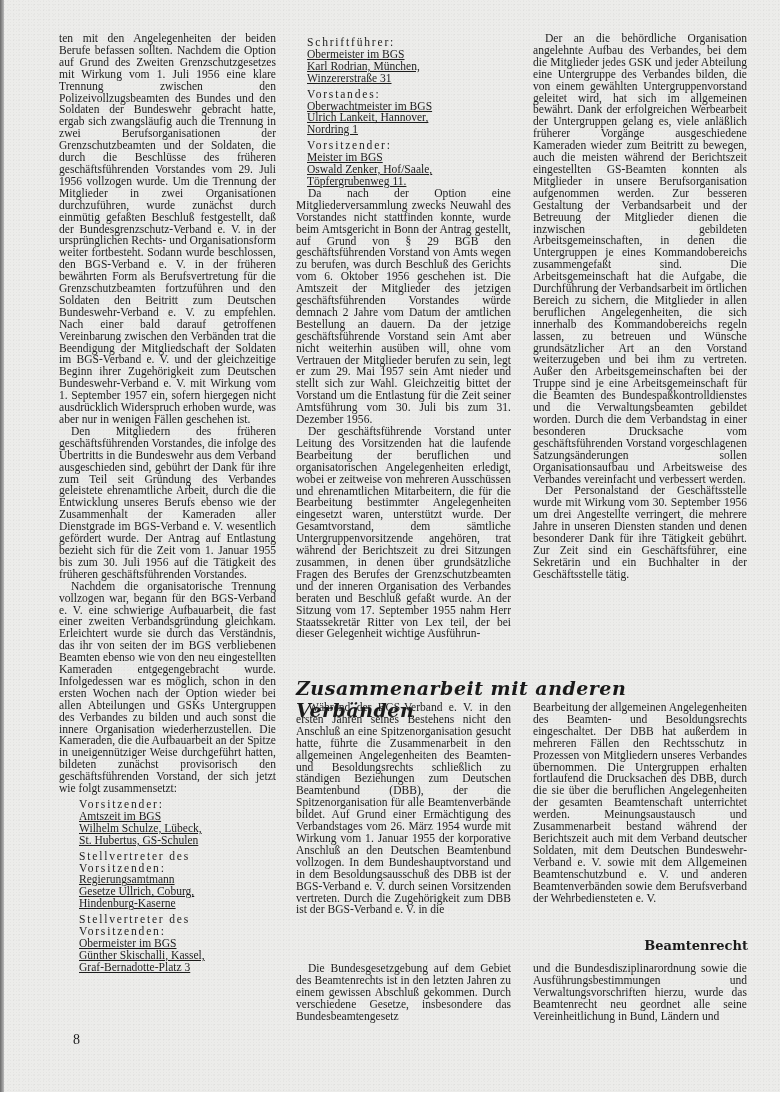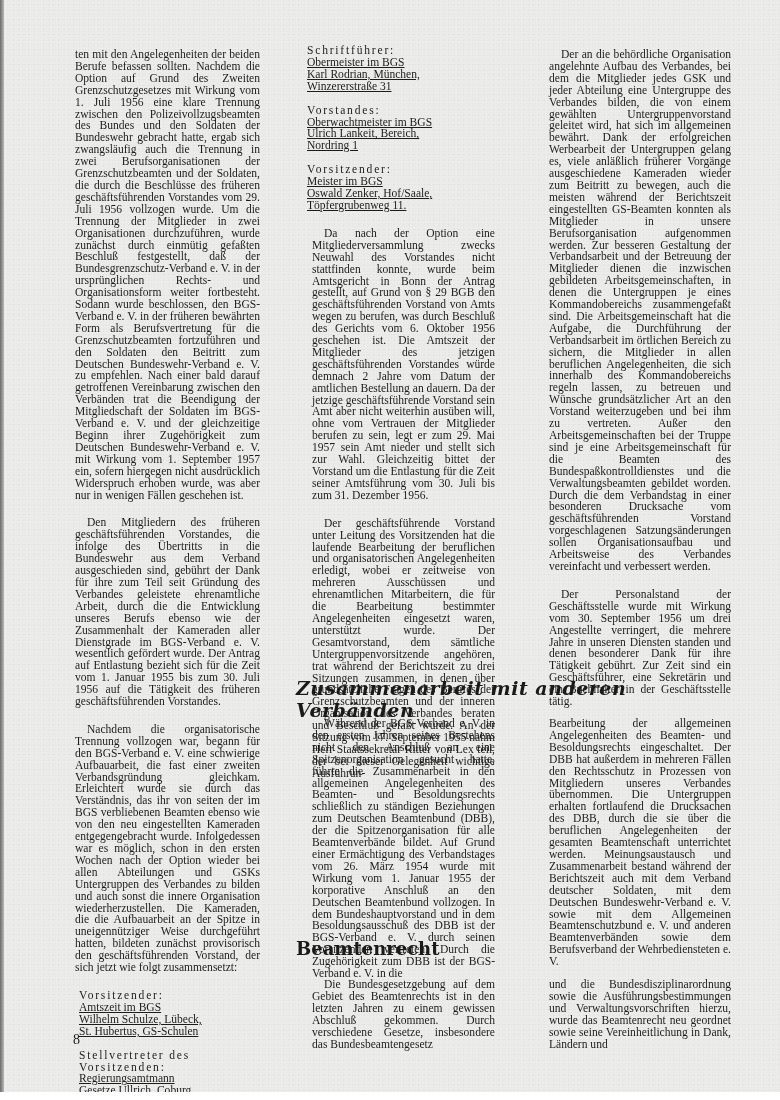--- a/index.html
+++ b/index.html
@@ -19,37 +19,37 @@
     background-position: 0 0, 1px 2px;
   }
   .left-edge {
     position: absolute; left: 0; top: 0; width: 4px; height: 1092px;
     background: linear-gradient(to right, #6a6a6a, #b9b9b9);
   }
   .bottom-edge { position: absolute; left: 0; top: 1092px; width: 780px; height: 8px; background: #fff; }
   .col {
     position: absolute; font-size: 11.55px; line-height: 11.9px; text-align: justify;
   }
-  .col p { margin: 16px; text-indent: 12px; }
+  .col p { margin: 0; text-indent: 12px; }
   .col p.noindent { text-indent: 0; }
   .col1 { left: 59px; top: 33px; width: 217px; }
   .col2 { left: 296px; top: 33px; width: 215px; }
   .col3 { left: 533px; top: 33px; width: 214px; }
-  .blk { margin: 12px 0 0 20px; text-align: left; }
+  .blk { margin: 4px 0 0 20px; text-align: left; }
   .blk .role { letter-spacing: 1.8px; margin-top: 3px; }
   .blk .line { white-space: nowrap; text-decoration: underline; }
   .col2 .blk { margin-left: 11px; }
   .heading-fraktur {
     position: absolute; left: 296px; top: 677px; width: 452px; text-align: left;
     font-family: "DejaVu Serif", serif; font-style: italic; font-weight: bold;
     font-size: 19px; letter-spacing: 0.5px; color: #1a1a1a;
   }
   .heading-bold {
-    position: absolute; left: 296px; top: 938px; width: 452px; text-align: left;
-    font-family: "DejaVu Serif", serif; font-weight: bold; font-size: 18px; color: #1a1a1a;
+    position: absolute; left: 296px; top: 938px; width: 452px; text-align: right;
+    font-family: "DejaVu Serif", serif; font-weight: bold; font-size: 13px; color: #1a1a1a;
   }
   .col4 { left: 296px; top: 702px; width: 215px; }
   .col5 { left: 533px; top: 702px; width: 214px; }
   .col6 { left: 296px; top: 963px; width: 215px; }
   .col7 { left: 533px; top: 963px; width: 214px; }
   .page-number {
     position: absolute; left: 73px; top: 1032px; font-size: 14px;
   }
 </style>
 </head>
@@ -86,21 +86,21 @@
   <div class="col col2">
     <div class="blk">
       <div class="role">Schriftführer:</div>
       <div class="line">Obermeister im BGS</div>
       <div class="line">Karl Rodrian, München,</div>
       <div class="line">Winzererstraße 31</div>
     </div>
     <div class="blk">
       <div class="role">Vorstandes:</div>
       <div class="line">Oberwachtmeister im BGS</div>
-      <div class="line">Ulrich Lankeit, Bereich,</div>
+      <div class="line">Ulrich Lankeit, Hannover,</div>
       <div class="line">Nordring 1</div>
     </div>
     <div class="blk">
       <div class="role">Vorsitzender:</div>
       <div class="line">Meister im BGS</div>
       <div class="line">Oswald Zenker, Hof/Saale,</div>
       <div class="line">Töpfergrubenweg 11.</div>
     </div>
     <p>Da nach der Option eine Mitgliederversammlung zwecks Neuwahl des Vorstandes nicht stattfinden konnte, wurde beim Amtsgericht in Bonn der Antrag gestellt, auf Grund von § 29 BGB den geschäftsführenden Vorstand von Amts wegen zu berufen, was durch Beschluß des Gerichts vom 6. Oktober 1956 geschehen ist. Die Amtszeit der Mitglieder des jetzigen geschäftsführenden Vorstandes würde demnach 2 Jahre vom Datum der amtlichen Bestellung an dauern. Da der jetzige geschäftsführende Vorstand sein Amt aber nicht weiterhin ausüben will, ohne vom Vertrauen der Mitglieder berufen zu sein, legt er zum 29. Mai 1957 sein Amt nieder und stellt sich zur Wahl. Gleichzeitig bittet der Vorstand um die Entlastung für die Zeit seiner Amtsführung vom 30. Juli bis zum 31. Dezember 1956.</p>
     <p>Der geschäftsführende Vorstand unter Leitung des Vorsitzenden hat die laufende Bearbeitung der beruflichen und organisatorischen Angelegenheiten erledigt, wobei er zeitweise von mehreren Ausschüssen und ehrenamtlichen Mitarbeitern, die für die Bearbeitung bestimmter Angelegenheiten eingesetzt waren, unterstützt wurde. Der Gesamtvorstand, dem sämtliche Untergruppenvorsitzende angehören, trat während der Berichtszeit zu drei Sitzungen zusammen, in denen über grundsätzliche Fragen des Berufes der Grenzschutzbeamten und der inneren Organisation des Verbandes beraten und Beschluß gefaßt wurde. An der Sitzung vom 17. September 1955 nahm Herr Staatssekretär Ritter von Lex teil, der bei dieser Gelegenheit wichtige Ausführun-</p>
@@ -117,18 +117,18 @@
   </div>
   <div class="col col5">
     <p class="noindent">Bearbeitung der allgemeinen Angelegenheiten des Beamten- und Besoldungsrechts eingeschaltet. Der DBB hat außerdem in mehreren Fällen den Rechtsschutz in Prozessen von Mitgliedern unseres Verbandes übernommen. Die Untergruppen erhalten fortlaufend die Drucksachen des DBB, durch die sie über die beruflichen Angelegenheiten der gesamten Beamtenschaft unterrichtet werden. Meinungsaustausch und Zusammenarbeit bestand während der Berichtszeit auch mit dem Verband deutscher Soldaten, mit dem Deutschen Bundeswehr-Verband e. V. sowie mit dem Allgemeinen Beamtenschutzbund e. V. und anderen Beamtenverbänden sowie dem Berufsverband der Wehrbediensteten e. V.</p>
   </div>
 
   <div class="heading-bold">Beamtenrecht</div>
   <div class="col col6">
     <p>Die Bundesgesetzgebung auf dem Gebiet des Beamtenrechts ist in den letzten Jahren zu einem gewissen Abschluß gekommen. Durch verschiedene Gesetze, insbesondere das Bundesbeamtengesetz</p>
   </div>
   <div class="col col7">
-    <p class="noindent">und die Bundesdisziplinarordnung sowie die Ausführungsbestimmungen und Verwaltungsvorschriften hierzu, wurde das Beamtenrecht neu geordnet sowie seine Vereinheitlichung in Dank, Ländern und</p>
+    <p class="noindent">und die Bundesdisziplinarordnung sowie die Ausführungsbestimmungen und Verwaltungsvorschriften hierzu, wurde das Beamtenrecht neu geordnet alle seine Vereinheitlichung in Bund, Ländern und</p>
   </div>
 
   <div class="page-number">8</div>
   <div class="bottom-edge"></div>
 </div>
 
 </body></html>

